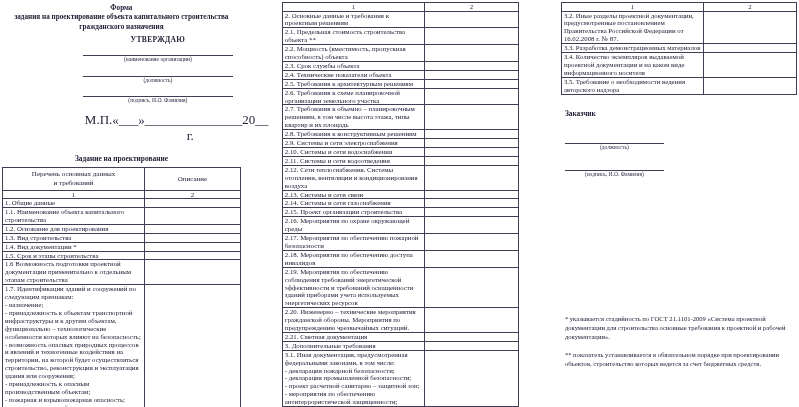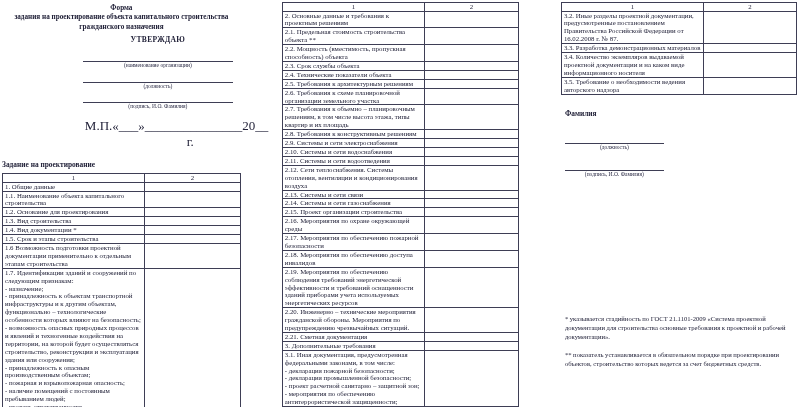--- a/index.html
+++ b/index.html
@@ -8,25 +8,25 @@
     font-family:"Liberation Serif", serif;color:#23233a;
   }
   .doc{display:flex;width:799px;height:381px;gap:36px;}
   .page{box-sizing:border-box;position:relative;background:#fff;}
   .page-1{width:266px;padding:3px 1px 0 2px;}
   .page-2{width:267px;padding:2px 2px 0 4px;}
   .page-3{width:266px;padding:2px 2px 0 4px;display:flex;flex-direction:column;}
 
   .title{font-weight:bold;text-align:center;font-size:7.2px;line-height:1.3;white-space:pre-line;margin:1px 4px 3px;}
   .approve{width:150px;margin:3px 8px 0 auto;text-align:center;}
-  .approve-label{font-weight:bold;font-size:7.6px;margin-bottom:8px;letter-spacing:.3px;}
+  .approve-label{font-weight:bold;font-size:7.6px;margin-bottom:2px;letter-spacing:.3px;}
   .sigline{border-bottom:1px solid #3e3e55;height:9px;}
   .cap{font-size:5.5px;line-height:1.4;margin-bottom:3px;color:#2a2a44;}
   .mp-row{display:flex;justify-content:space-between;font-size:13px;margin-top:7px;padding-left:2px;}
-  .subtitle{font-weight:bold;text-align:left;font-size:7.4px;margin:10px 0 4px;}
+  .subtitle{font-weight:bold;text-align:center;font-size:7.4px;margin:10px 0 4px;}
 
   table{border-collapse:collapse;width:100%;table-layout:fixed;}
   td,th{
     border:1px solid #3e3e55;padding:0 2px;vertical-align:top;
     font-size:6.8px;line-height:7.9px;font-weight:normal;text-align:left;
     white-space:pre-line;overflow:hidden;
   }
   th.hmain{text-align:center;vertical-align:middle;font-size:7px;padding:2px;line-height:1.25;}
   td.num{text-align:center;line-height:7.5px;padding:0;}
   .colA{width:142px;}
@@ -64,20 +64,25 @@
 
     <div class="subtitle">Задание на проектирование</div>
 
     <table>
       <colgroup>
           <col class="colA">
           <col>
         </colgroup>
       <thead>
         <tr>
+          <th class="hmain">Перечень основных данных
+и требований</th>
+          <th class="hmain">Описание</th>
+        </tr>
+        <tr>
           <td class="num">1</td>
           <td class="num">2</td>
         </tr>
       </thead>
       <tbody>
 
           <tr>
             <td>1. Общие данные</td>
             <td></td>
           </tr>
@@ -300,21 +305,21 @@
           <tr>
             <td>3.5. Требование о необходимости ведения авторского надзора</td>
             <td></td>
           </tr>
         </tbody>
     </table>
 
     <div class="sigs">
 
         <div class="sigcol">
-          <div class="sig-title">Фамилия</div>
+          <div class="sig-title">Заказчик</div>
           <div class="sigline"></div>
           <div class="cap">(должность)</div>
           <div class="sigline"></div>
           <div class="cap">(подпись, И.О. Фамилия)</div>
         </div>
 
       </div>
 
     <div class="footnotes">
       <p>* указывается стадийность по ГОСТ 21.1101-2009 «Система проектной документации для строительства основные требования к проектной и рабочей документации».</p>

